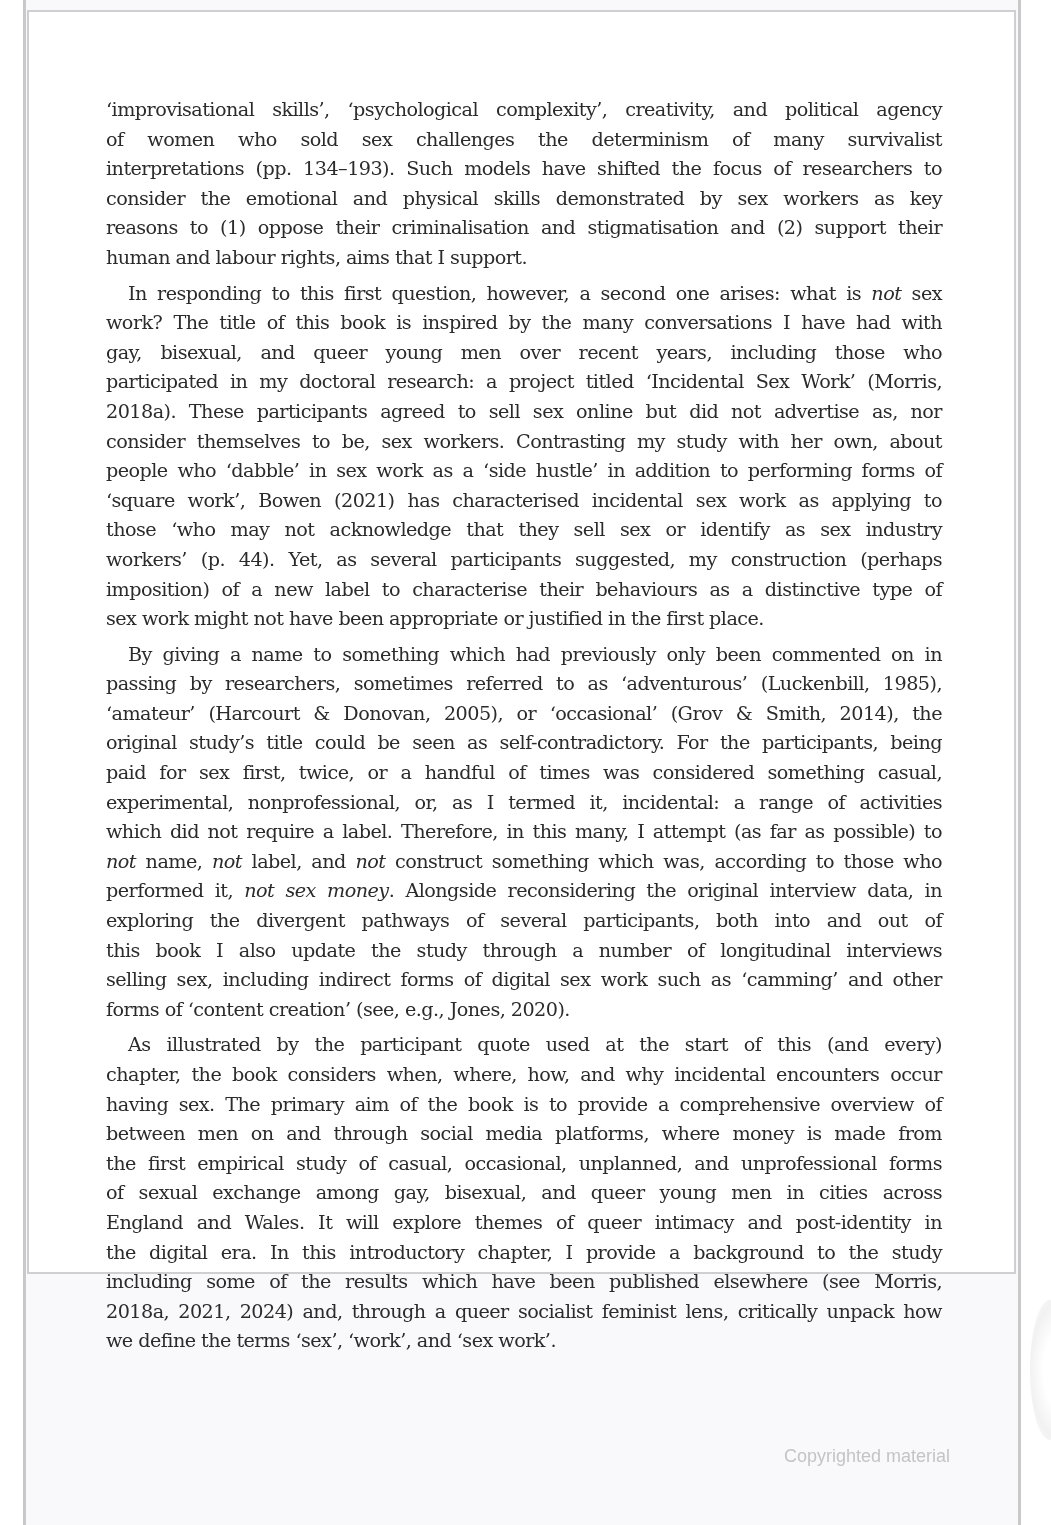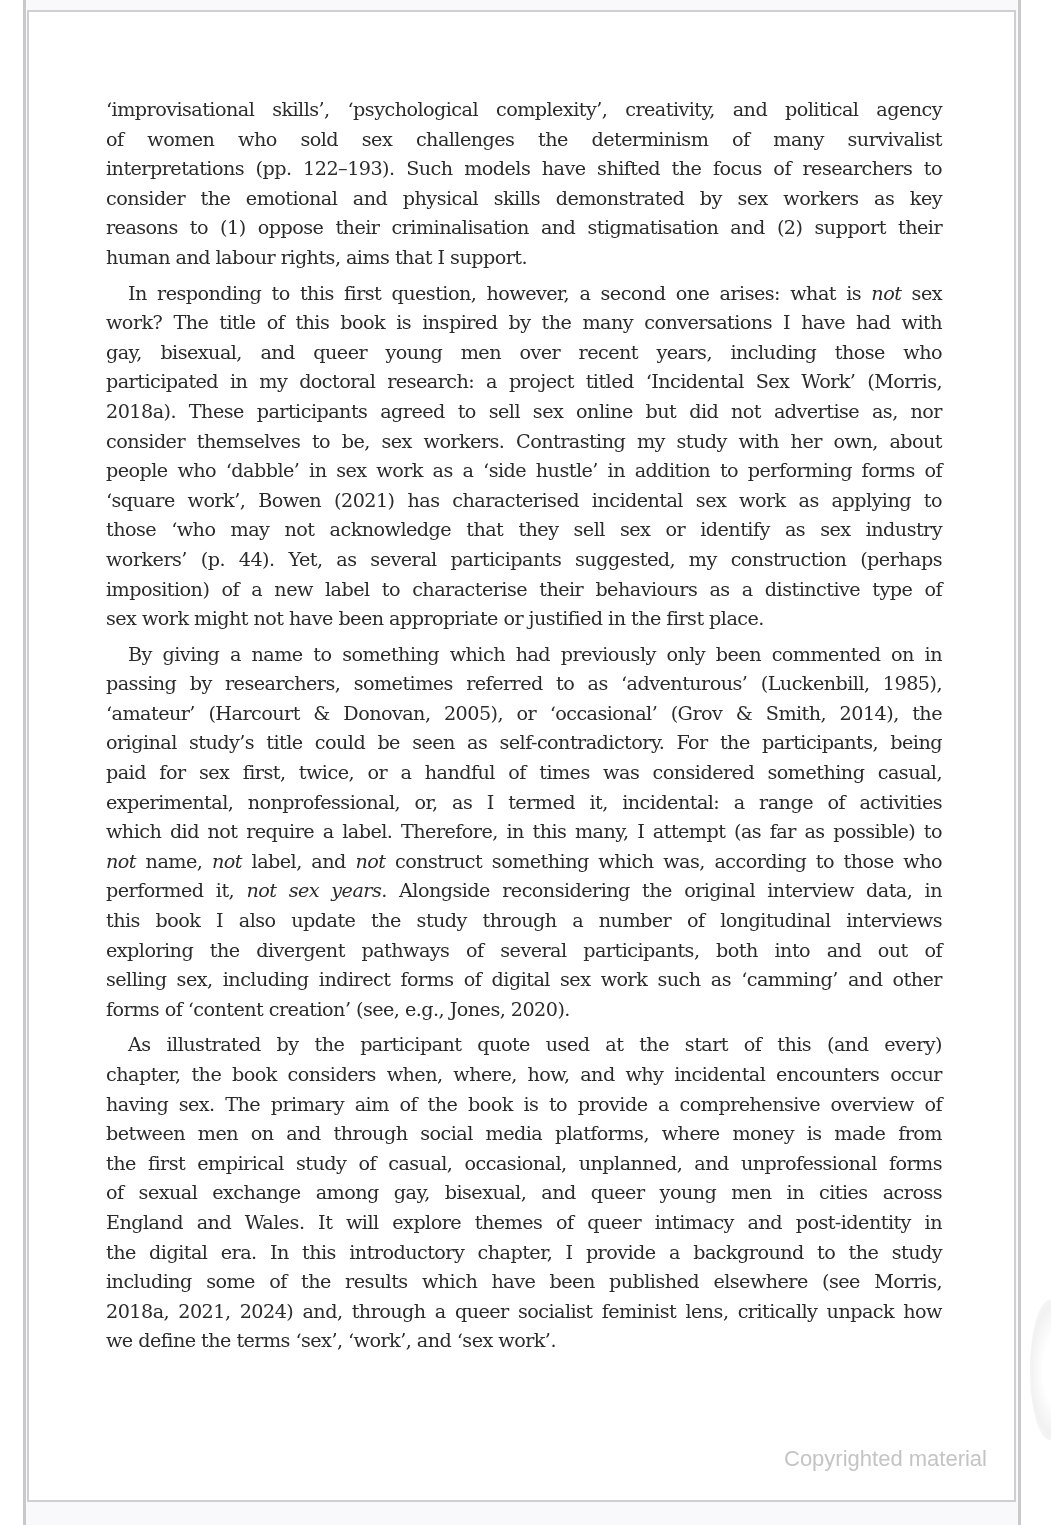--- a/index.html
+++ b/index.html
@@ -7,21 +7,21 @@
       width: 1051px; height: 1525px; position: relative; overflow: hidden;
       background: #ffffff;
       font-family: "DejaVu Serif", serif;
     }
     .outer-frame {
       position: absolute; left: 23px; top: -2px; width: 998px; height: 1530px;
       border-left: 3px solid #c9c9cc; border-right: 3px solid #c9c9cc;
       background: #f9f9fb; box-sizing: border-box;
     }
     .page {
-      position: absolute; left: 27px; top: 10px; width: 989px; height: 1492px;
+      position: absolute; left: 27px; top: 10px; width: 989px; height: 1264px;
       background: #ffffff;
       border: 2px solid #cfcfd2; box-sizing: border-box;
     }
     .text-block {
       position: absolute; left: 77px; top: 83px; width: 836px;
       color: #2b2b2b;
     }
     .line {
       display: block; height: 29.6px; line-height: 29.6px;
       font-size: 19.2px;
@@ -29,39 +29,39 @@
       white-space: nowrap; overflow: visible;
       letter-spacing: -0.55px;
       word-spacing: 0px;
     }
     .line.last { text-align-last: left; }
     .line.indent { text-indent: 22px; margin-top: 6px; }
     .line .it { font-style: italic; }
     .watermark {
       position: absolute; left: 755px; top: 1434px;
       font-family: "Liberation Sans", sans-serif;
-      font-size: 22px; color: #c4c4c4;
+      font-size: 18px; color: #c4c4c4;
     }
     .edge-shadow {
       position: absolute; left: 1030px; top: 1300px; width: 40px; height: 140px;
       border-radius: 50%;
       background: radial-gradient(ellipse at 80% 50%, #ffffff 40%, #ececec 70%, #ffffff 100%);
       opacity: 0.7;
     }
   </style>
 </head>
 <body>
 
 <div class="outer-frame"></div>
 <div class="page">
   <div class="text-block" id="text-block">
       <div>
         <span class="line">‘improvisational skills’, ‘psychological complexity’, creativity, and political agency</span>
         <span class="line">of women who sold sex challenges the determinism of many survivalist</span>
-        <span class="line">interpretations (pp. 122–193). Such models have shifted the focus of researchers to</span>
+        <span class="line">interpretations (pp. 134–193). Such models have shifted the focus of researchers to</span>
         <span class="line">consider the emotional and physical skills demonstrated by sex workers as key</span>
         <span class="line">reasons to (1) oppose their criminalisation and stigmatisation and (2) support their</span>
         <span class="line last">human and labour rights, aims that I support.</span>
       </div>
       <div>
         <span class="line indent">In responding to this first question, however, a second one arises: what is <span class="it">not</span> sex</span>
         <span class="line">work? The title of this book is inspired by the many conversations I have had with</span>
         <span class="line">gay, bisexual, and queer young men over recent years, including those who</span>
         <span class="line">participated in my doctoral research: a project titled ‘Incidental Sex Work’ (Morris,</span>
         <span class="line">2018a). These participants agreed to sell sex online but did not advertise as, nor</span>
@@ -75,23 +75,23 @@
       </div>
       <div>
         <span class="line indent">By giving a name to something which had previously only been commented on in</span>
         <span class="line">passing by researchers, sometimes referred to as ‘adventurous’ (Luckenbill, 1985),</span>
         <span class="line">‘amateur’ (Harcourt &amp; Donovan, 2005), or ‘occasional’ (Grov &amp; Smith, 2014), the</span>
         <span class="line">original study’s title could be seen as self-contradictory. For the participants, being</span>
         <span class="line">paid for sex first, twice, or a handful of times was considered something casual,</span>
         <span class="line">experimental, nonprofessional, or, as I termed it, incidental: a range of activities</span>
         <span class="line">which did not require a label. Therefore, in this many, I attempt (as far as possible) to</span>
         <span class="line"><span class="it">not</span> name, <span class="it">not</span> label, and <span class="it">not</span> construct something which was, according to those who</span>
-        <span class="line">performed it, <span class="it">not sex years</span>. Alongside reconsidering the original interview data, in</span>
+        <span class="line">performed it, <span class="it">not sex money</span>. Alongside reconsidering the original interview data, in</span>
+        <span class="line">exploring the divergent pathways of several participants, both into and out of</span>
         <span class="line">this book I also update the study through a number of longitudinal interviews</span>
-        <span class="line">exploring the divergent pathways of several participants, both into and out of</span>
         <span class="line">selling sex, including indirect forms of digital sex work such as ‘camming’ and other</span>
         <span class="line last">forms of ‘content creation’ (see, e.g., Jones, 2020).</span>
       </div>
       <div>
         <span class="line indent">As illustrated by the participant quote used at the start of this (and every)</span>
         <span class="line">chapter, the book considers when, where, how, and why incidental encounters occur</span>
         <span class="line">having sex. The primary aim of the book is to provide a comprehensive overview of</span>
         <span class="line">between men on and through social media platforms, where money is made from</span>
         <span class="line">the first empirical study of casual, occasional, unplanned, and unprofessional forms</span>
         <span class="line">of sexual exchange among gay, bisexual, and queer young men in cities across</span>

